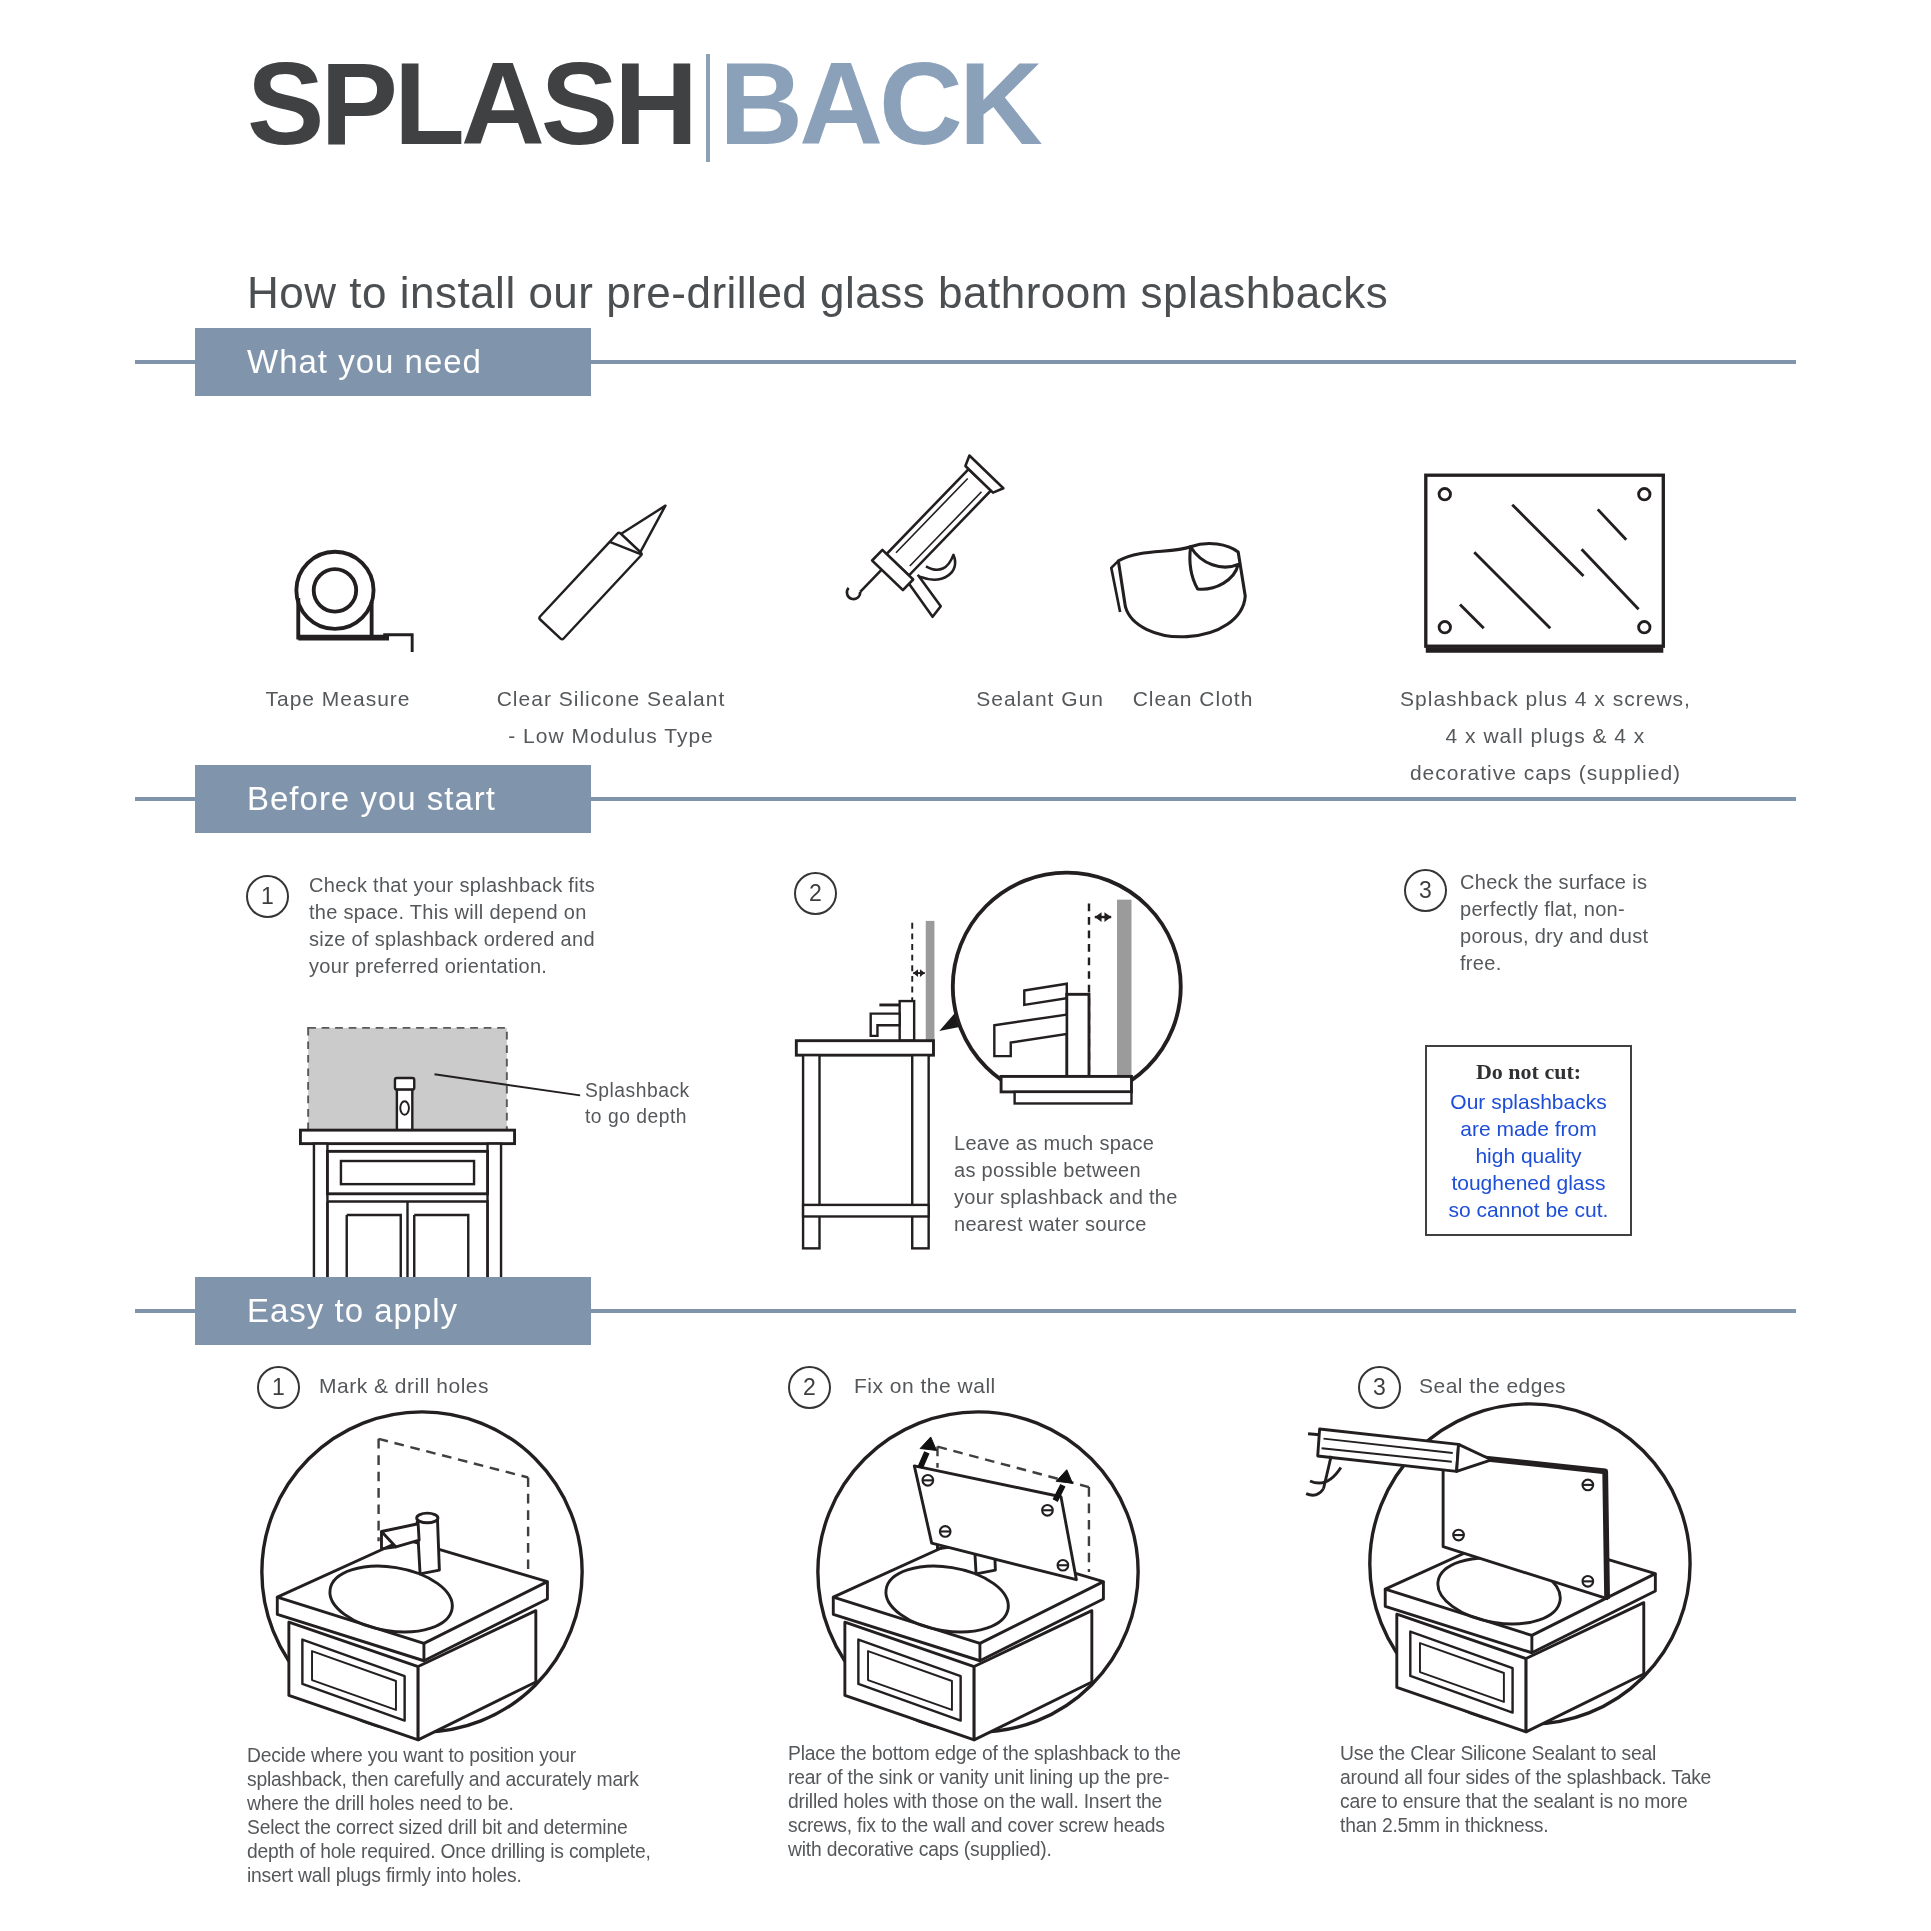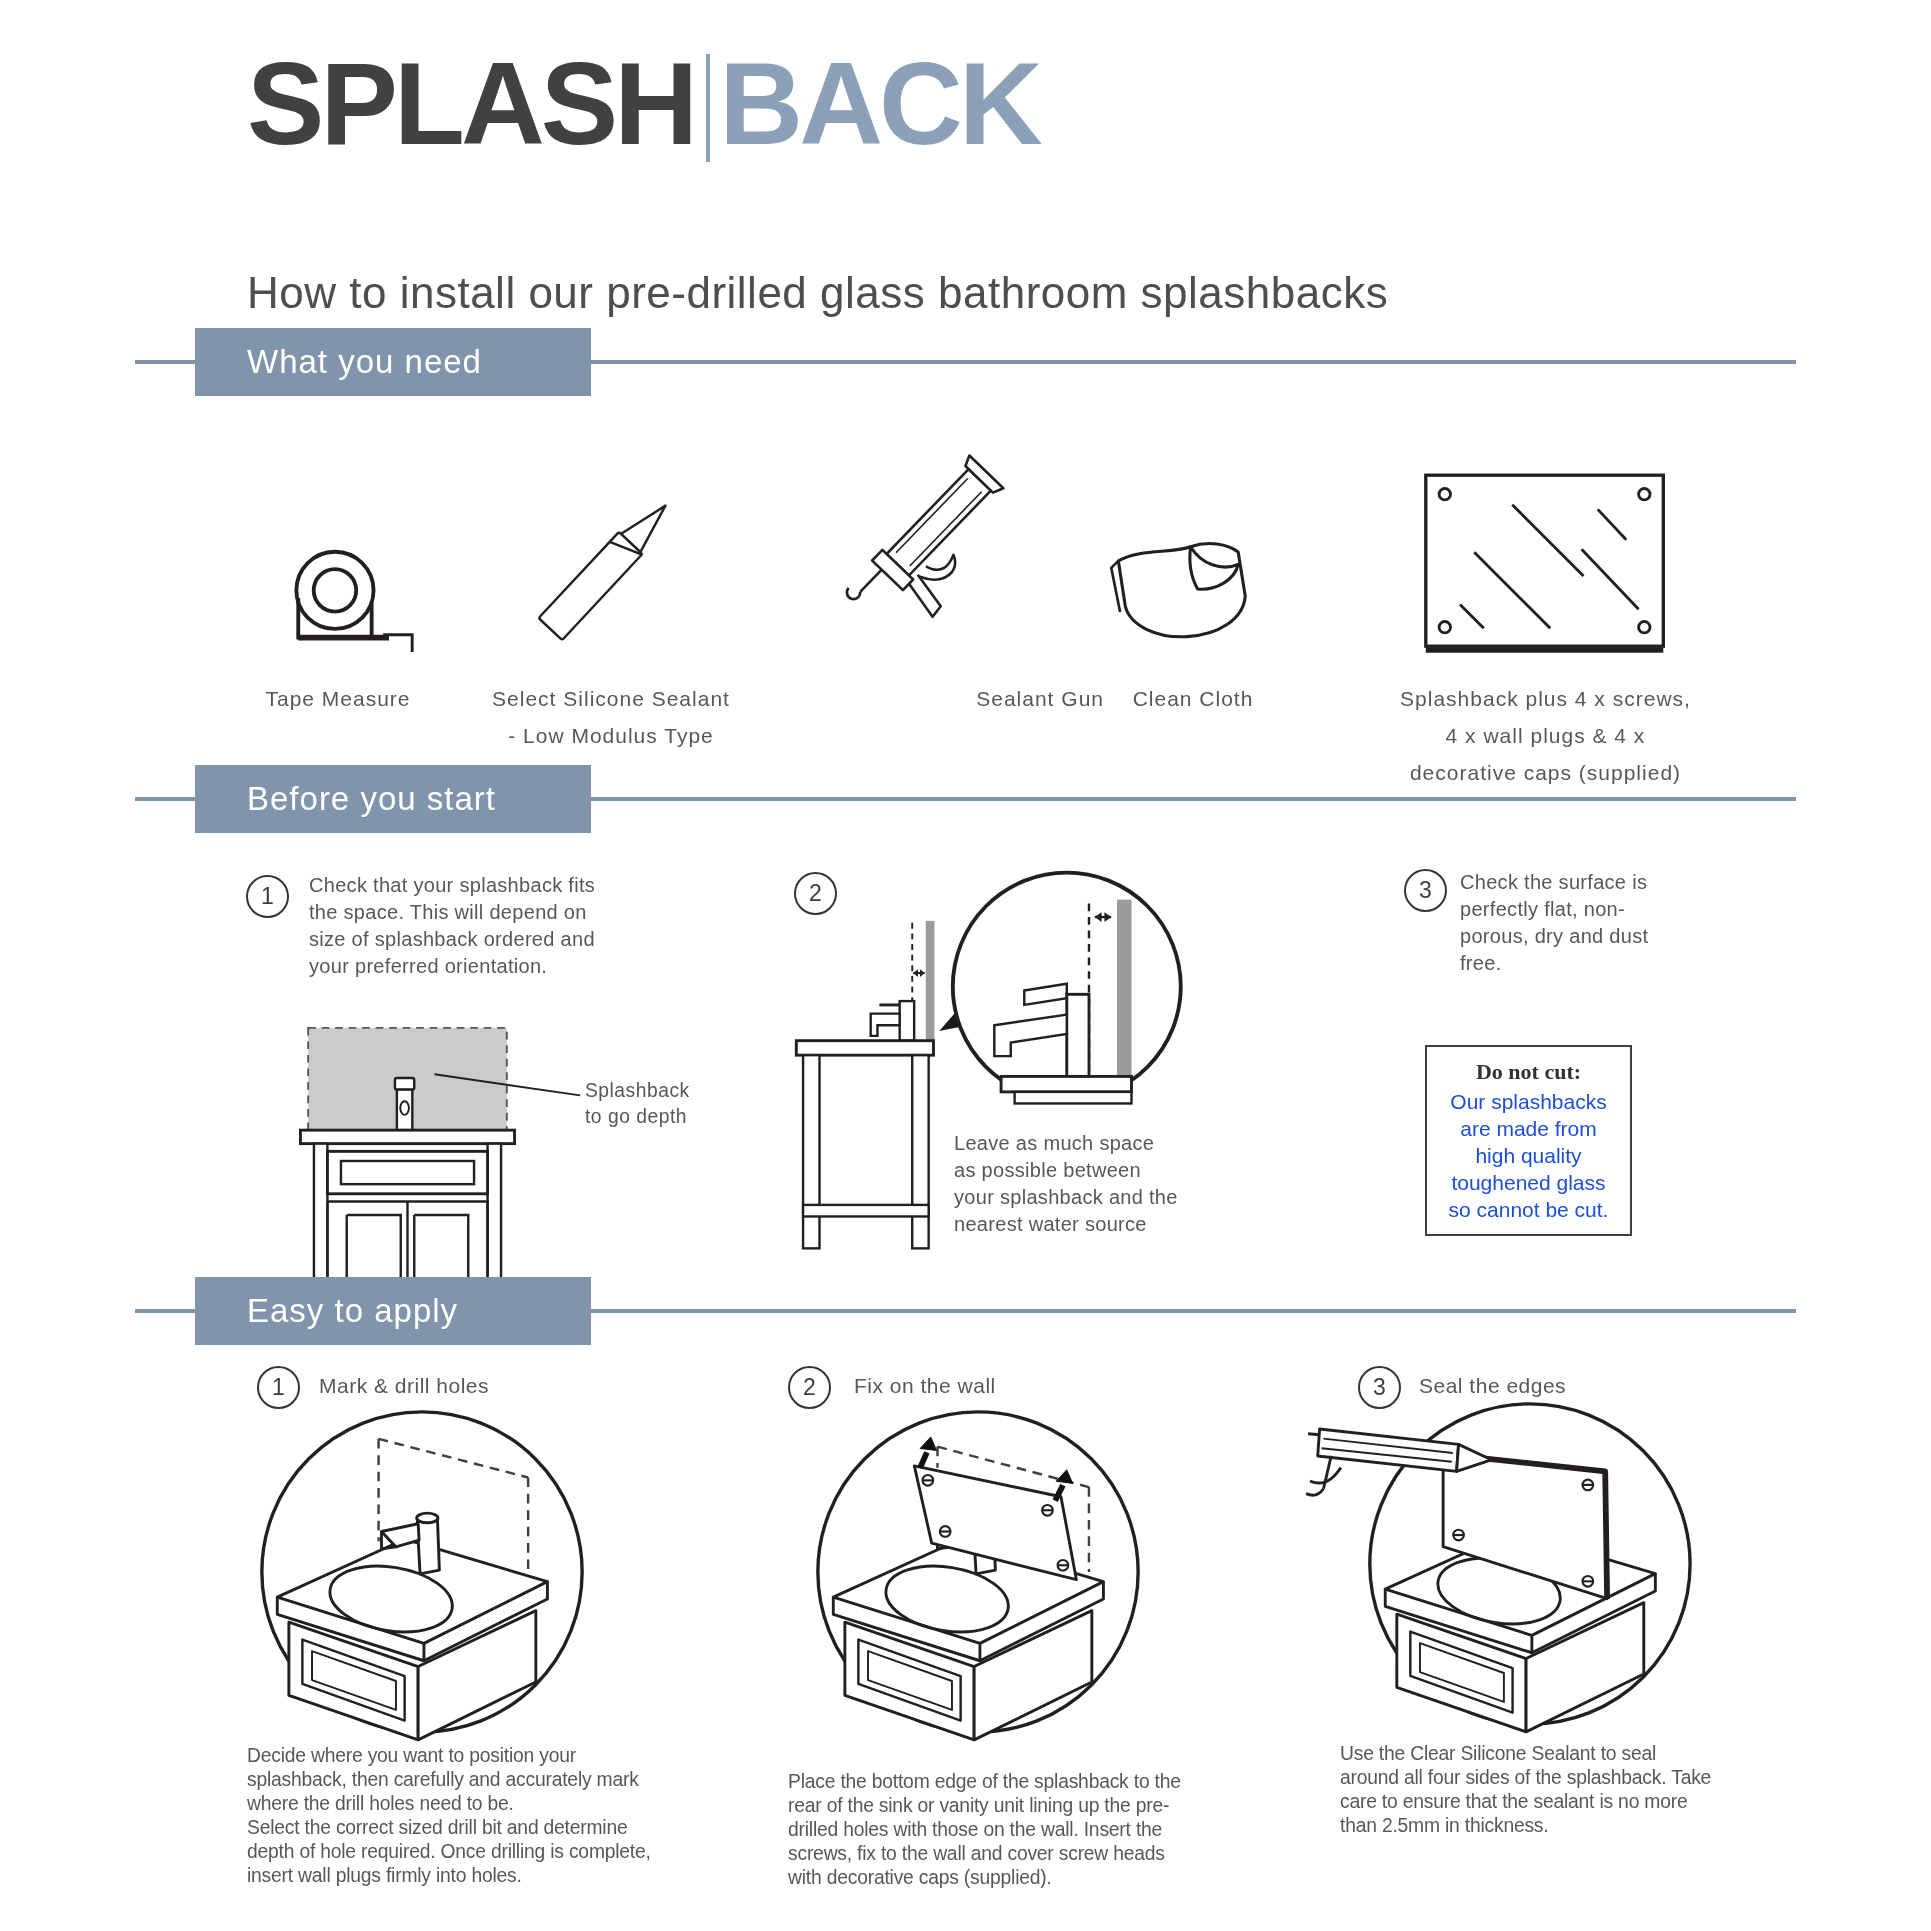--- a/index.html
+++ b/index.html
@@ -42,21 +42,21 @@
               letter-spacing:0.5px;white-space:pre;color:#55585b;}
 
   .warning-box{position:absolute;left:1425px;top:1045px;width:207px;height:191px;border:2.9px solid #3e4042;
                box-sizing:border-box;text-align:center;padding-top:11.6px;background:#fff;}
   .warning-title{font-size:22px;font-weight:700;color:#2f3133;margin-bottom:3.9px;font-family:Liberation Serif, serif;}
   .warning-body{font-size:21px;line-height:27px;white-space:pre;color:#1d4ed8;}
 
   .easy-label{position:absolute;top:1374px;font-size:21px;letter-spacing:0.5px;color:#55585b;}
   .easy-par{position:absolute;font-size:19.3px;line-height:24px;letter-spacing:-0.2px;white-space:pre;color:#55585b;}
   #par-1{left:247px;top:1744px;}
-  #par-2{left:788px;top:1742px;margin-top:28px;}
+  #par-2{left:788px;top:1742px;}
   #par-3{left:1340px;top:1742px;}
 
   .illus{position:absolute;}
   svg{display:block;overflow:visible;}
 </style>
 </head>
 <body>
 
 <div class="page">
 
@@ -118,21 +118,21 @@
       <line x1="4" y1="188" x2="254" y2="188" stroke-width="6"></line>
       <circle cx="24" cy="24" r="6" stroke-width="3"></circle>
       <circle cx="234" cy="24" r="6" stroke-width="3"></circle>
       <circle cx="24" cy="164" r="6" stroke-width="3"></circle>
       <circle cx="234" cy="164" r="6" stroke-width="3"></circle>
       <path d="M95,35 L170,110 M55,85 L135,165 M40,140 L65,165 M185,40 L215,72 M168,82 L228,145" stroke-width="3"></path>
     </g>
   </svg>
 
   <div class="wyn-caption" id="cap-1">Tape Measure</div>
-  <div class="wyn-caption" id="cap-2">Select Silicone Sealant
+  <div class="wyn-caption" id="cap-2">Clear Silicone Sealant
 - Low Modulus Type</div>
   <div class="wyn-caption" id="cap-3">Sealant Gun</div>
   <div class="wyn-caption" id="cap-4">Clean Cloth</div>
   <div class="wyn-caption" id="cap-5">Splashback plus 4 x screws,
 4 x wall plugs &amp; 4 x
 decorative caps (supplied)</div>
 
   <div class="band" id="band-before">
     <div class="band-line"></div>
     <div class="band-box">Before you start</div>

